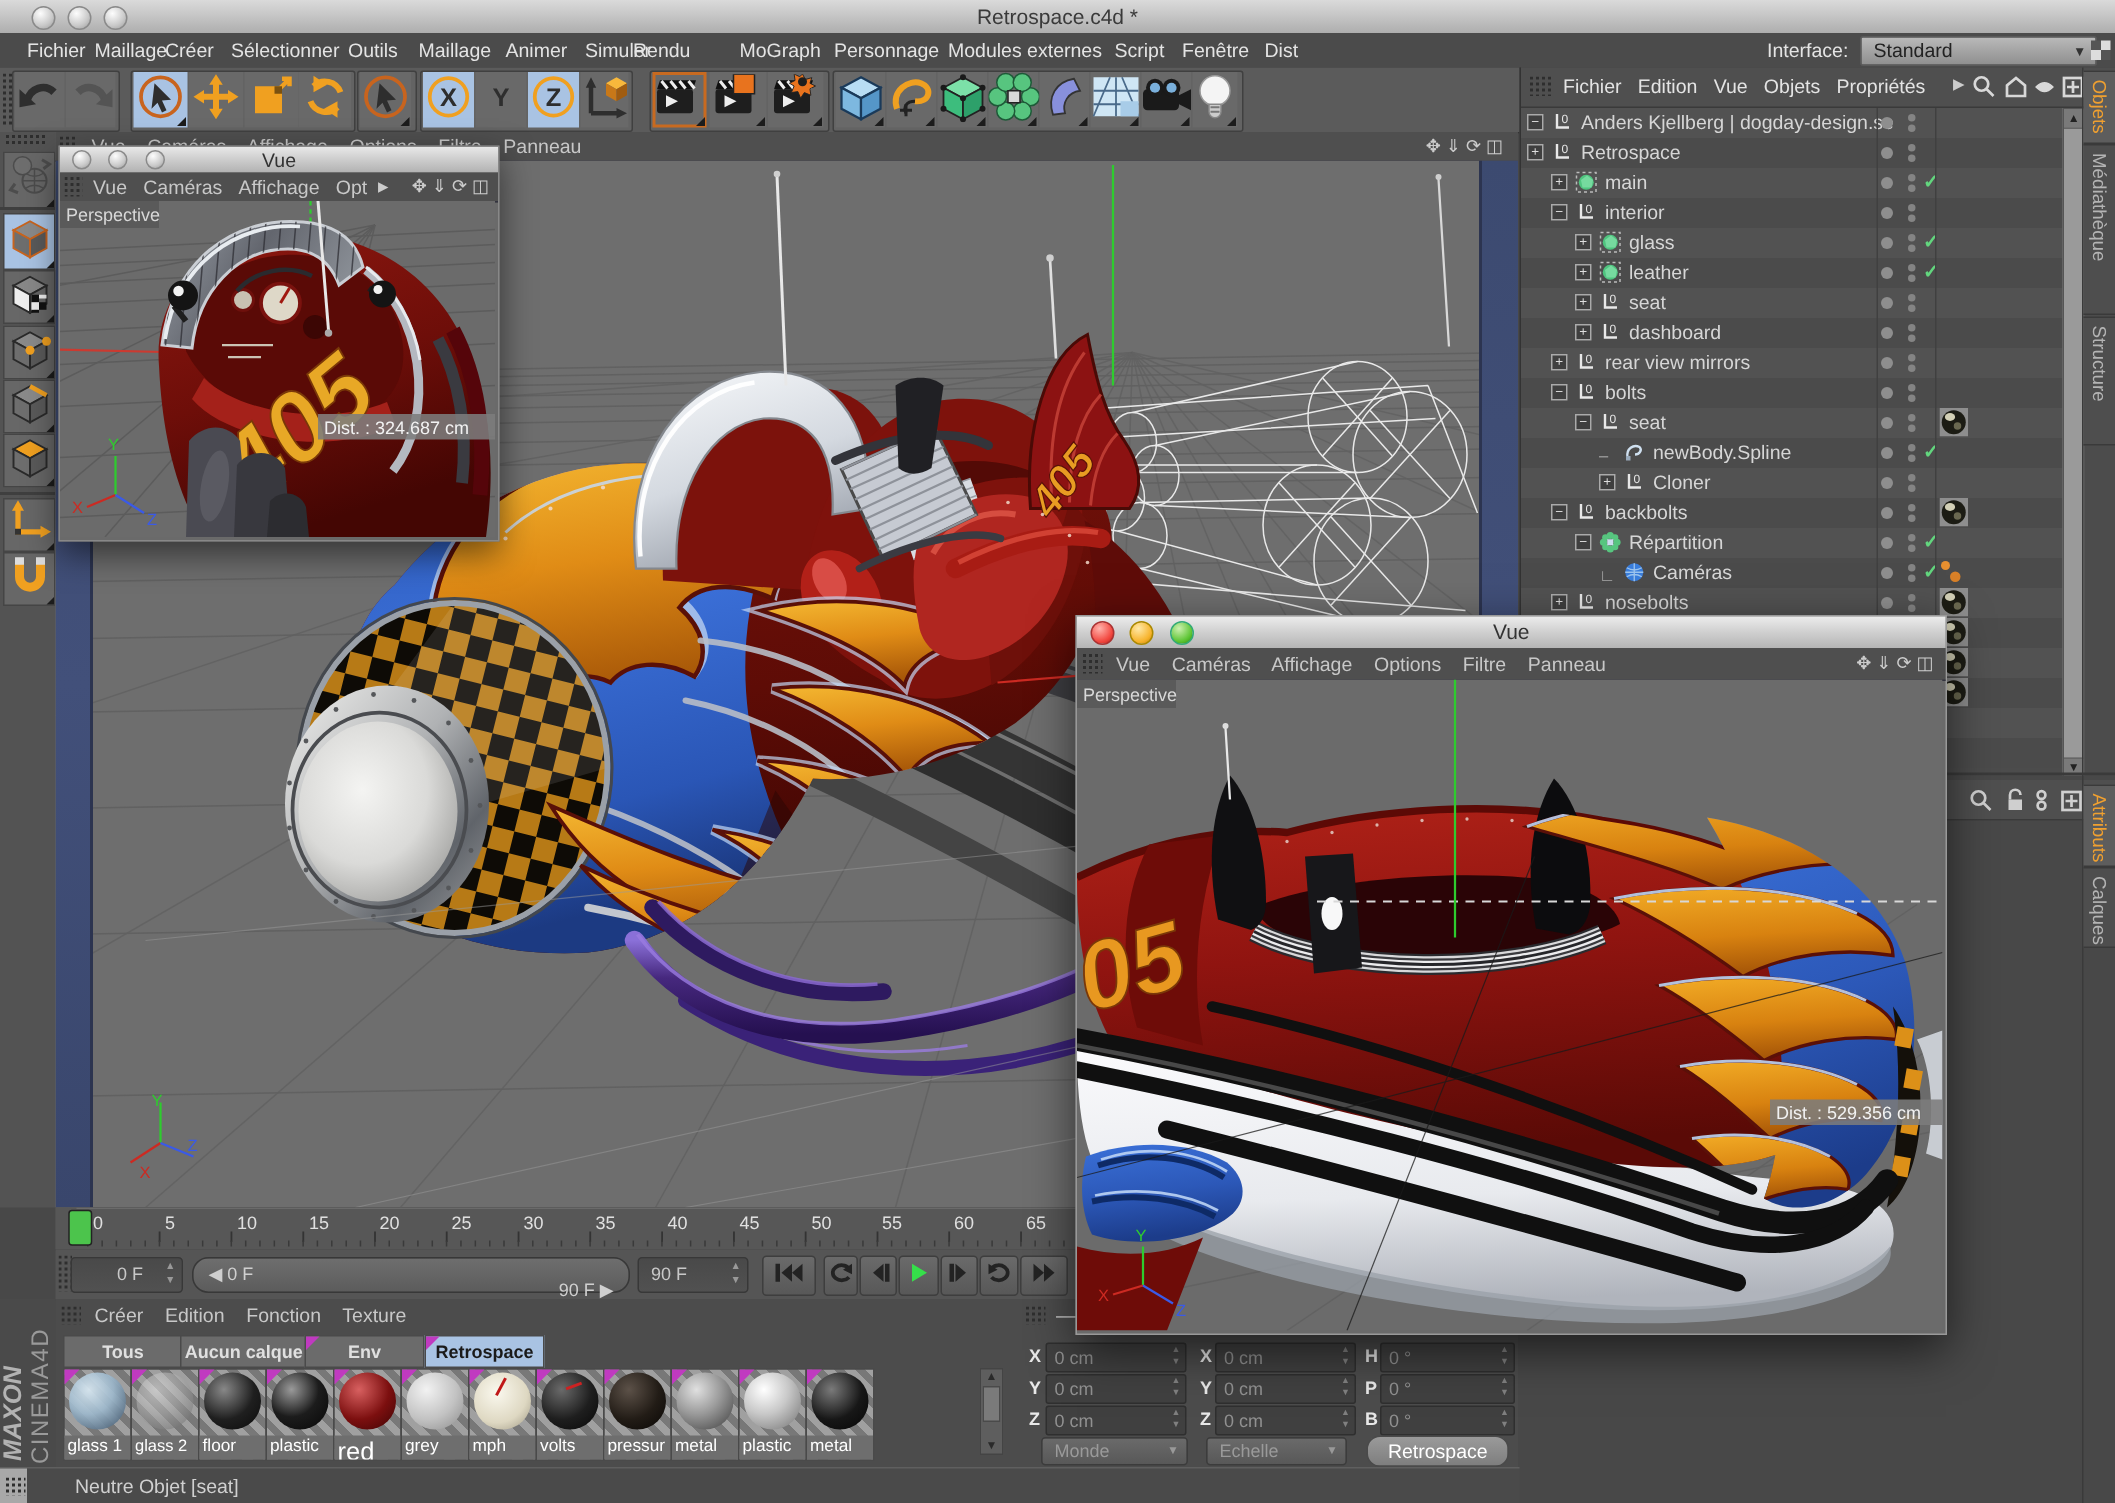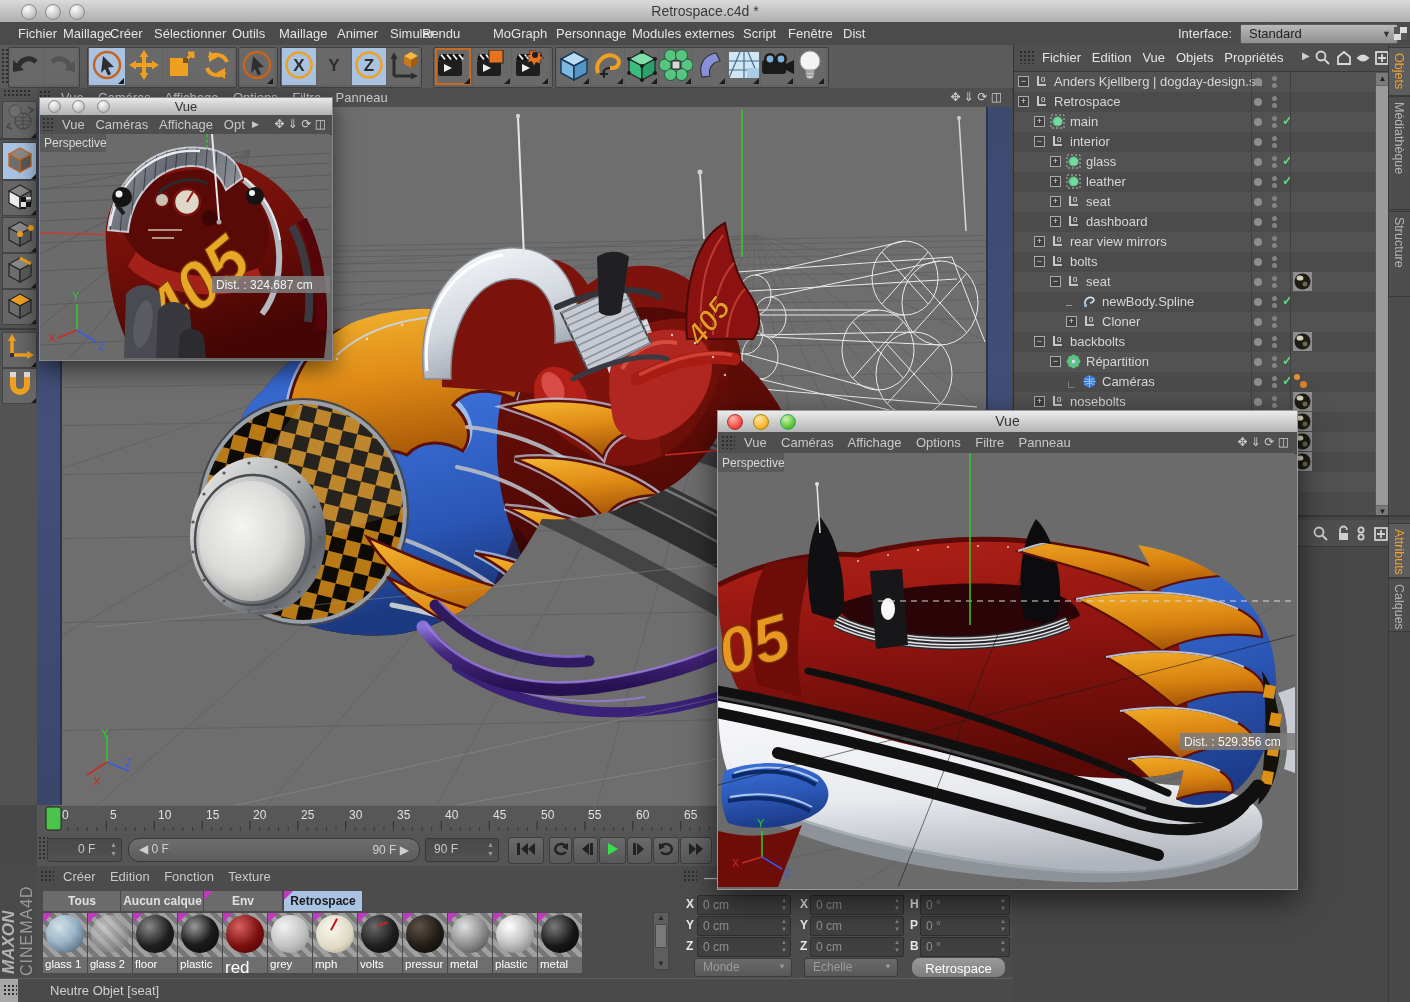--- a/index.html
+++ b/index.html
@@ -784,21 +784,21 @@
 </div>
 
 <div class="abs" style="left:37px;top:833px;width:975px;height:33px;background:#555555;border-bottom:1px solid #3a3a3a;" id="transport">
   <div class="abs grip" style="left:2px;top:4px;width:9px;height:24px;"></div>
     <div class="abs" style="left:10px;top:5px;width:73px;height:22px;background:linear-gradient(#494949,#515151);border:1px solid #383838;border-radius:3px;">
       <span style="position:absolute;left:8px;top:3px;font-size:12px;color:#c8c8c8;margin-left:22px;">0 F</span>
       <span style="position:absolute;right:4px;top:1px;color:#999;font-size:7px;line-height:9px;">▲<br>▼</span>
     </div>
 <div class="abs" style="left:91px;top:5px;width:290px;height:22px;background:linear-gradient(#6e6e6e,#5c5c5c);border:1px solid #383838;border-radius:11px;">
       <span style="position:absolute;left:10px;top:3px;font-size:12px;color:#cfcfcf;">◀ 0 F</span>
-      <span style="position:absolute;right:10px;top:4px;font-size:12px;color:#cfcfcf;text-align:center;">90 F ▶</span>
+      <span style="position:absolute;right:10px;top:14px;font-size:12px;color:#cfcfcf;text-align:center;">90 F ▶</span>
     </div>
 <div class="abs" style="left:388px;top:5px;width:72px;height:22px;background:linear-gradient(#494949,#515151);border:1px solid #383838;border-radius:3px;">
       <span style="position:absolute;left:8px;top:3px;font-size:12px;color:#c8c8c8;">90 F</span>
       <span style="position:absolute;right:4px;top:1px;color:#999;font-size:7px;line-height:9px;">▲<br>▼</span>
     </div>
 <div class="abs" style="left:471px;top:4px;width:34px;height:25px;background:linear-gradient(#6a6a6a,#585858);border:1px solid #3e3e3e;border-radius:3px;">
       <div class="abs" style="left:50%;top:50%;transform:translate(-50%,-50%);"><svg width="20" height="14" viewBox="0 0 20 14">
           <rect x="1" y="1" width="3" height="12" fill="#232323"></rect>
           <path d="M12 1 L5 7 L12 13 Z" fill="#232323"></path>
           <path d="M19 1 L12 7 L19 13 Z" fill="#232323"></path>

